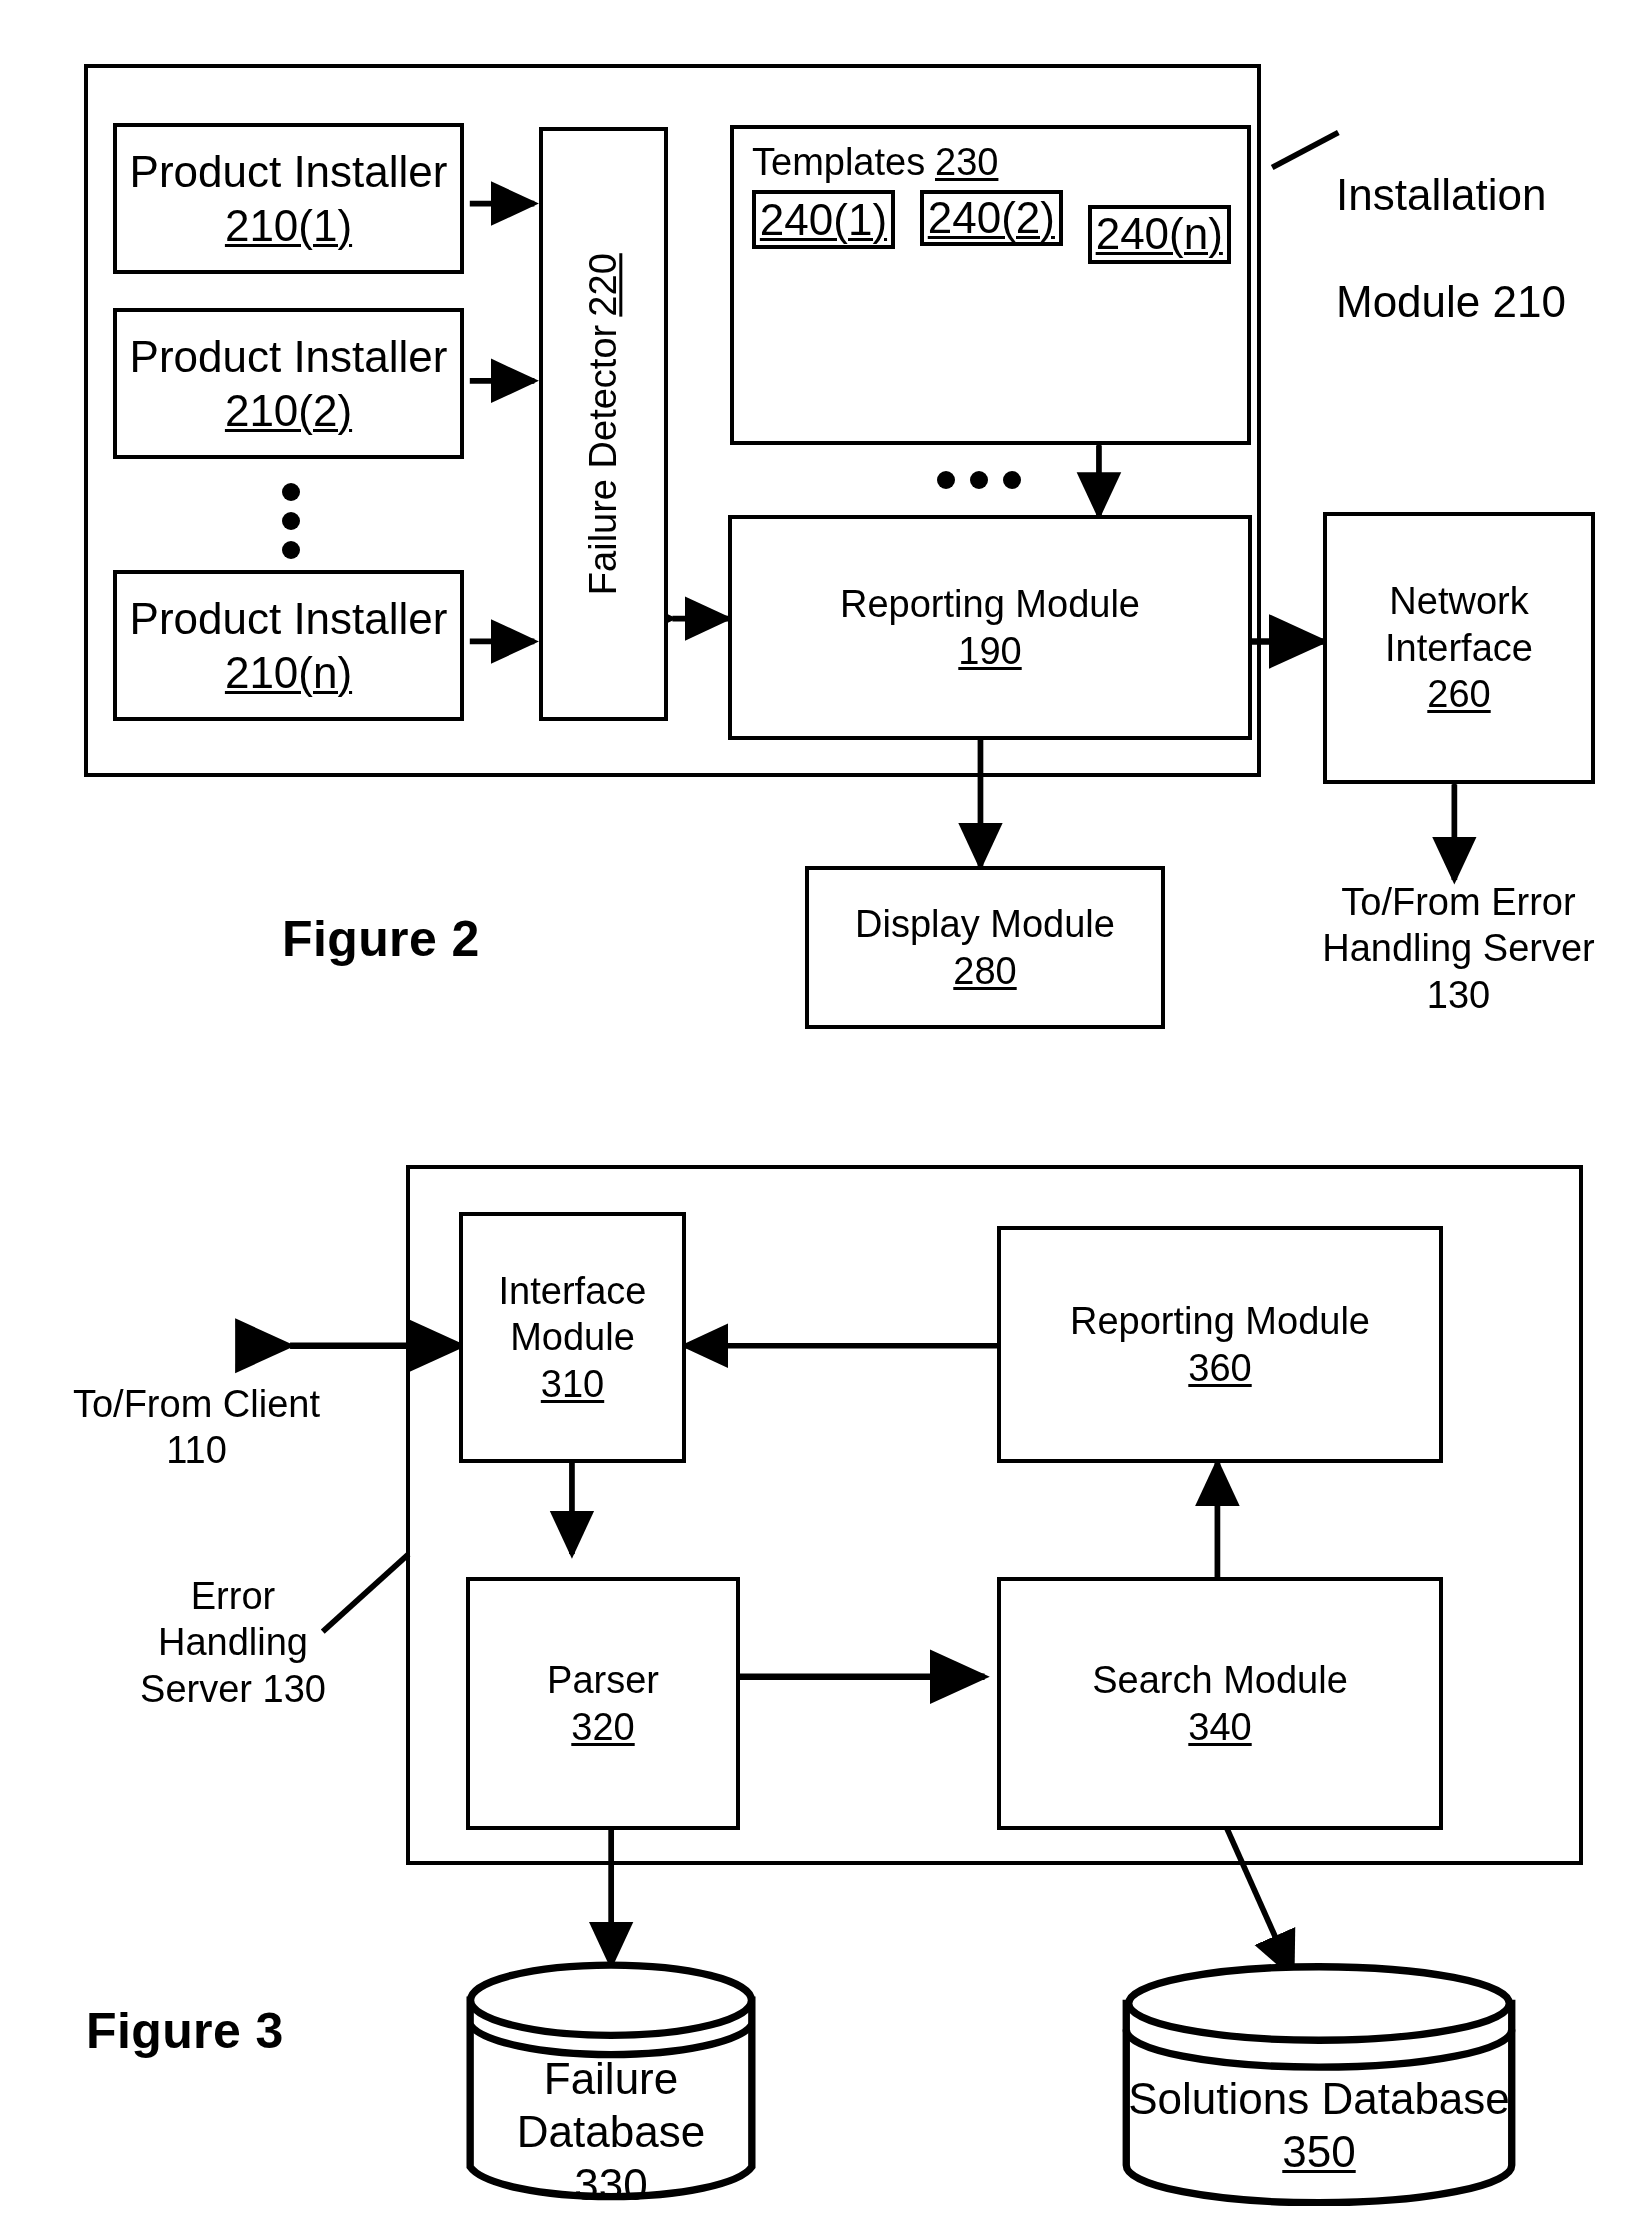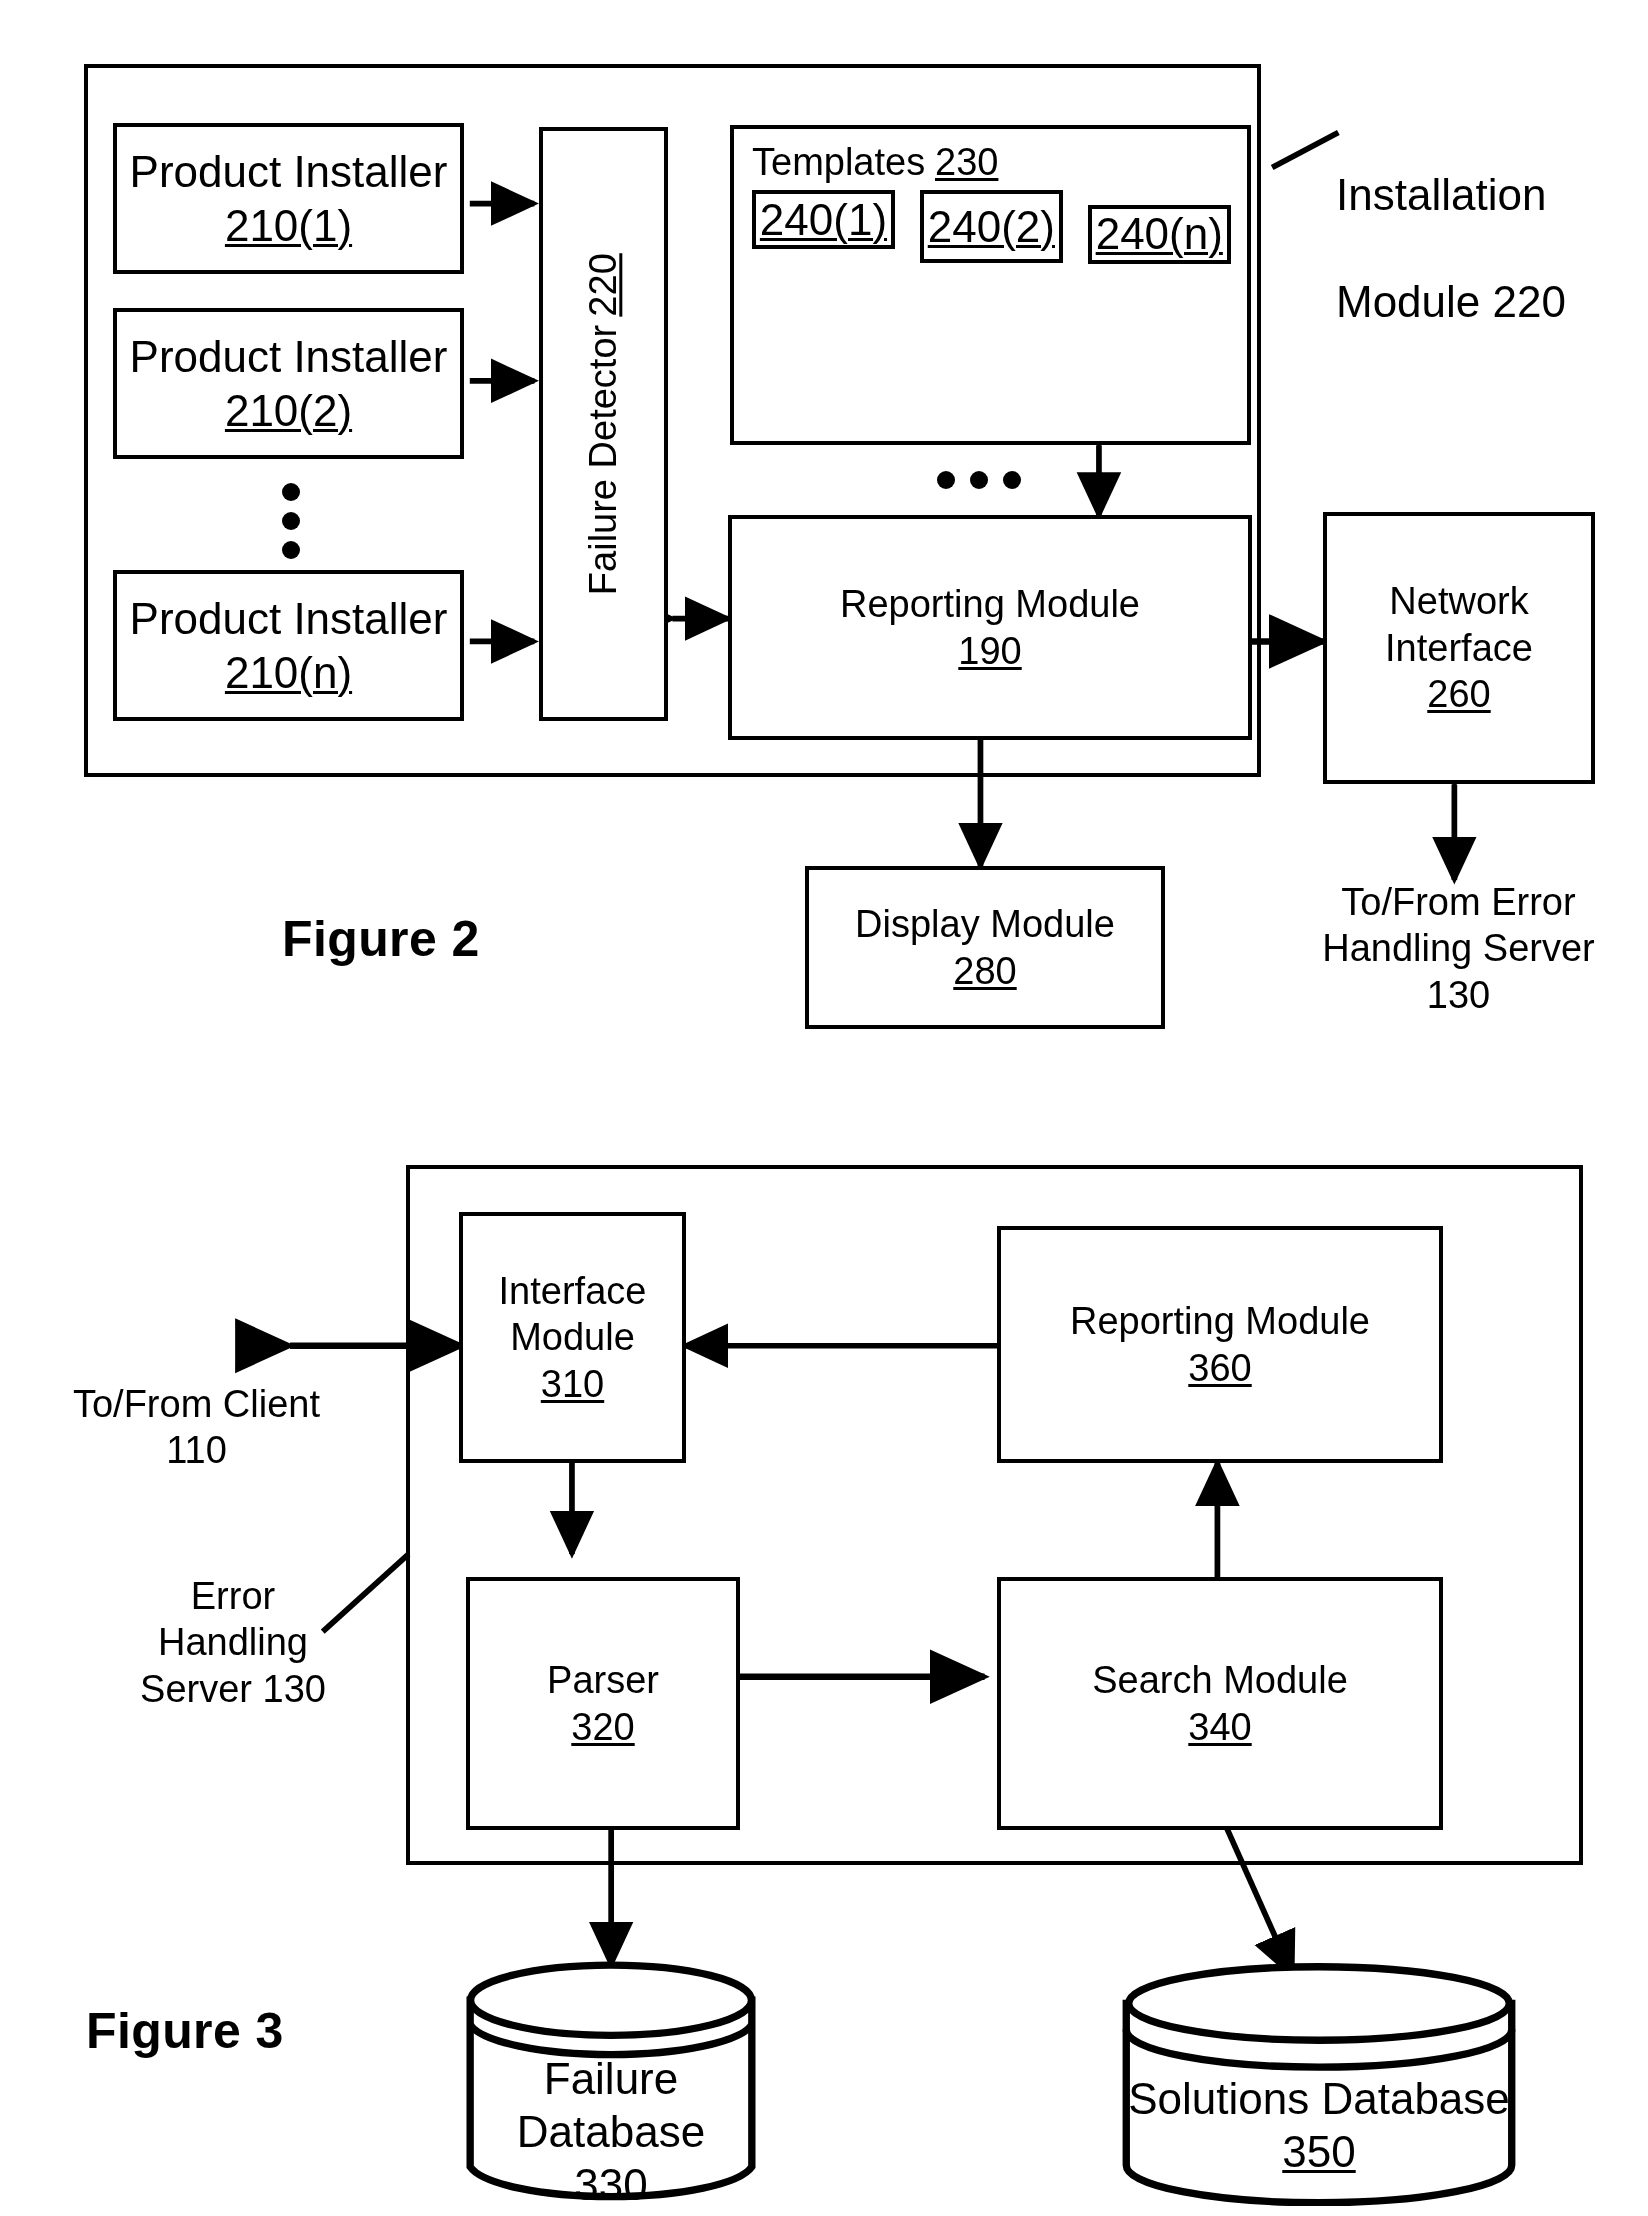--- a/index.html
+++ b/index.html
@@ -154,21 +154,21 @@
 
     <line x1="748" y1="2198" x2="748" y2="2405" stroke="#000" stroke-width="7" marker-start="url(#ah)" marker-end="url(#ah)"></line>
 
     <line x1="1487" y1="2205" x2="1582" y2="2418" stroke="#000" stroke-width="7" marker-start="url(#ah)" marker-end="url(#ah)"></line>
   </svg>
 
   <div class="outerbox" style="left:84px; top:64px; width:1177px; height:713px;"></div>
 
   <div class="freetext fs44" style="left:1336px; top:114px; width:270px; text-align:left;">
     <span class="lbl">Installation</span>
-    <span class="lbl">Module 220</span>
+    <span class="lbl">Module 210</span>
   </div>
 
   <div class="box fs44" style="left:113px; top:123px; width:351px; height:151px;">
     <span class="lbl">Product Installer</span>
     <span class="num">210(1)</span>
   </div>
 
   <div class="box fs44" style="left:113px; top:308px; width:351px; height:151px;">
     <span class="lbl">Product Installer</span>
     <span class="num">210(2)</span>
@@ -194,21 +194,21 @@
 
   <div class="box" style="left:730px; top:125px; width:521px; height:320px; justify-content:flex-start; align-items:stretch; padding:0;">
     <div class="fs46" style="display:flex; align-items:baseline; gap:9.8px; padding:9.8px 0 4.9px 18px;">
       <span class="lbl">Templates</span>
       <span class="num">230</span>
     </div>
     <div style="padding:0 16.3px 11.4px 18px; display:flex; flex-direction:row; gap:25px;">
       <div class="box fs44" style="position:relative; left:0; top:0; width:100%; height:59px; border-width:4.1px;">
         <span class="num">240(1)</span>
       </div>
-      <div class="box fs44" style="position:relative; left:0; top:0; width:100%; height:73px; border-width:4.1px;">
+      <div class="box fs44" style="position:relative; left:0; top:0; width:100%; height:56px; border-width:4.1px;">
         <span class="num">240(2)</span>
       </div>
       <div class="box fs44" style="position:relative; left:0; top:0; width:100%; height:59px; border-width:4.1px; margin-top:14.7px;">
         <span class="num">240(n)</span>
       </div>
     </div>
   </div>
 
   <div class="hdots" style="left:922px; top:459px; width:114px; height:41px;">
     <span class="dot"></span>

